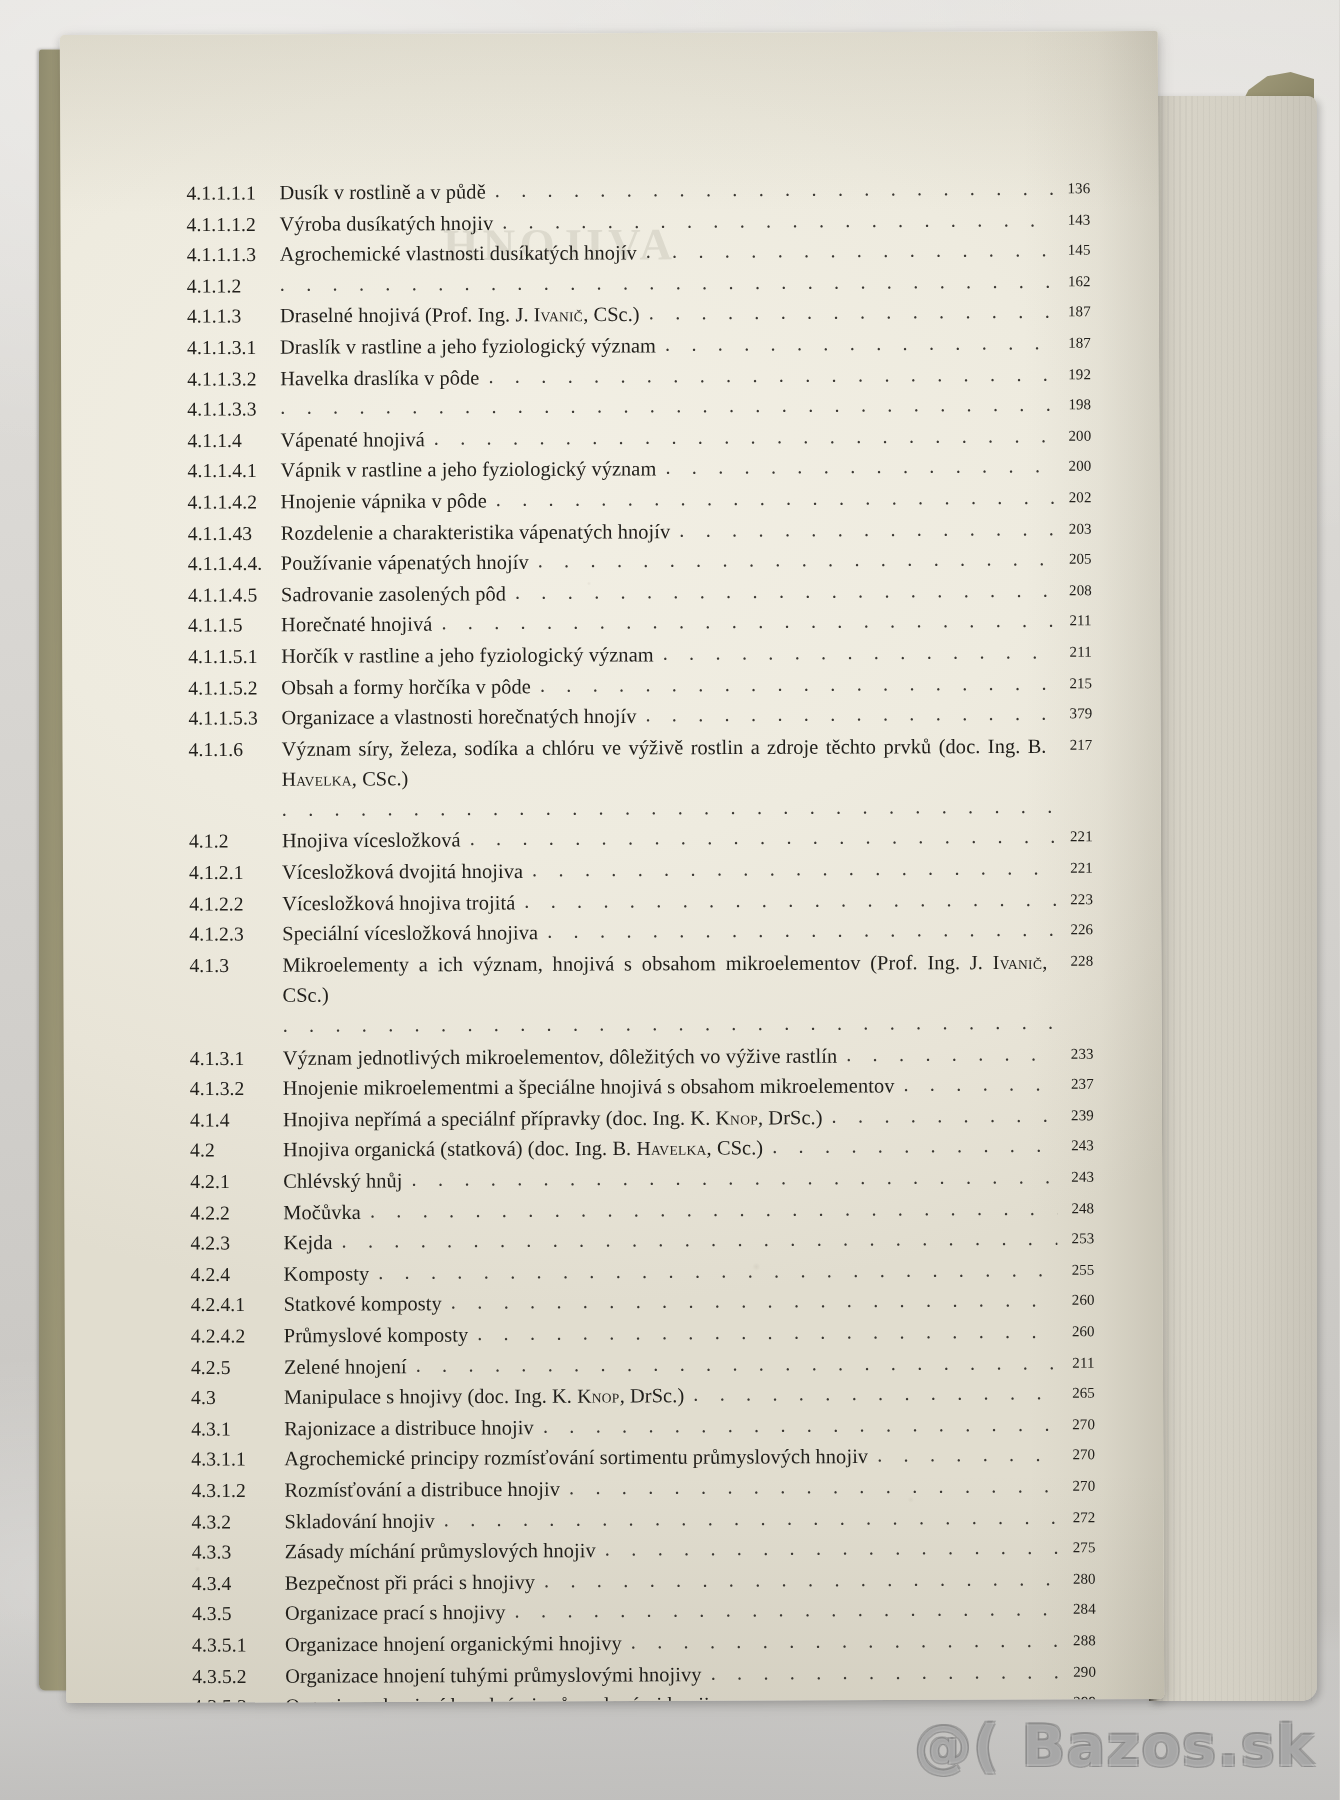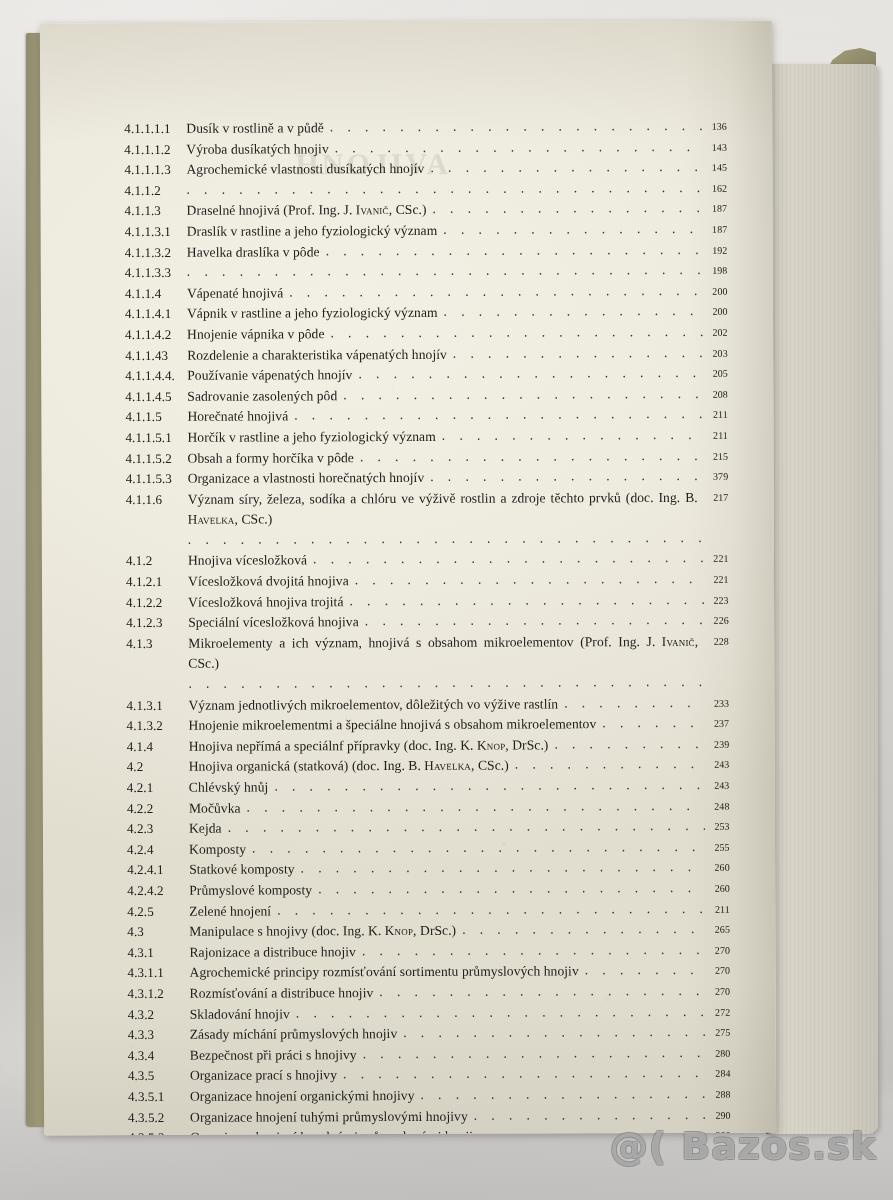--- a/index.html
+++ b/index.html
@@ -207,21 +207,21 @@
   .sc { 
     font-variant: small-caps;
     font-size: 13.2px;
     letter-spacing: .2px;
   }
 
   
   #watermark {
     position: absolute;
     right: 16px;
-    bottom: 32px;
+    bottom: 14px;
     font-family: "DejaVu Sans", "Liberation Sans", sans-serif;
     font-size: 38px;
     font-weight: 700;
     letter-spacing: 1px;
     color: rgba(255,255,255,.30);
     text-shadow:
       -1px -1px 0 rgba(128,128,128,.55),
        1px -1px 0 rgba(128,128,128,.55),
       -1px  1px 0 rgba(128,128,128,.55),
        1px  1px 0 rgba(128,128,128,.55);

